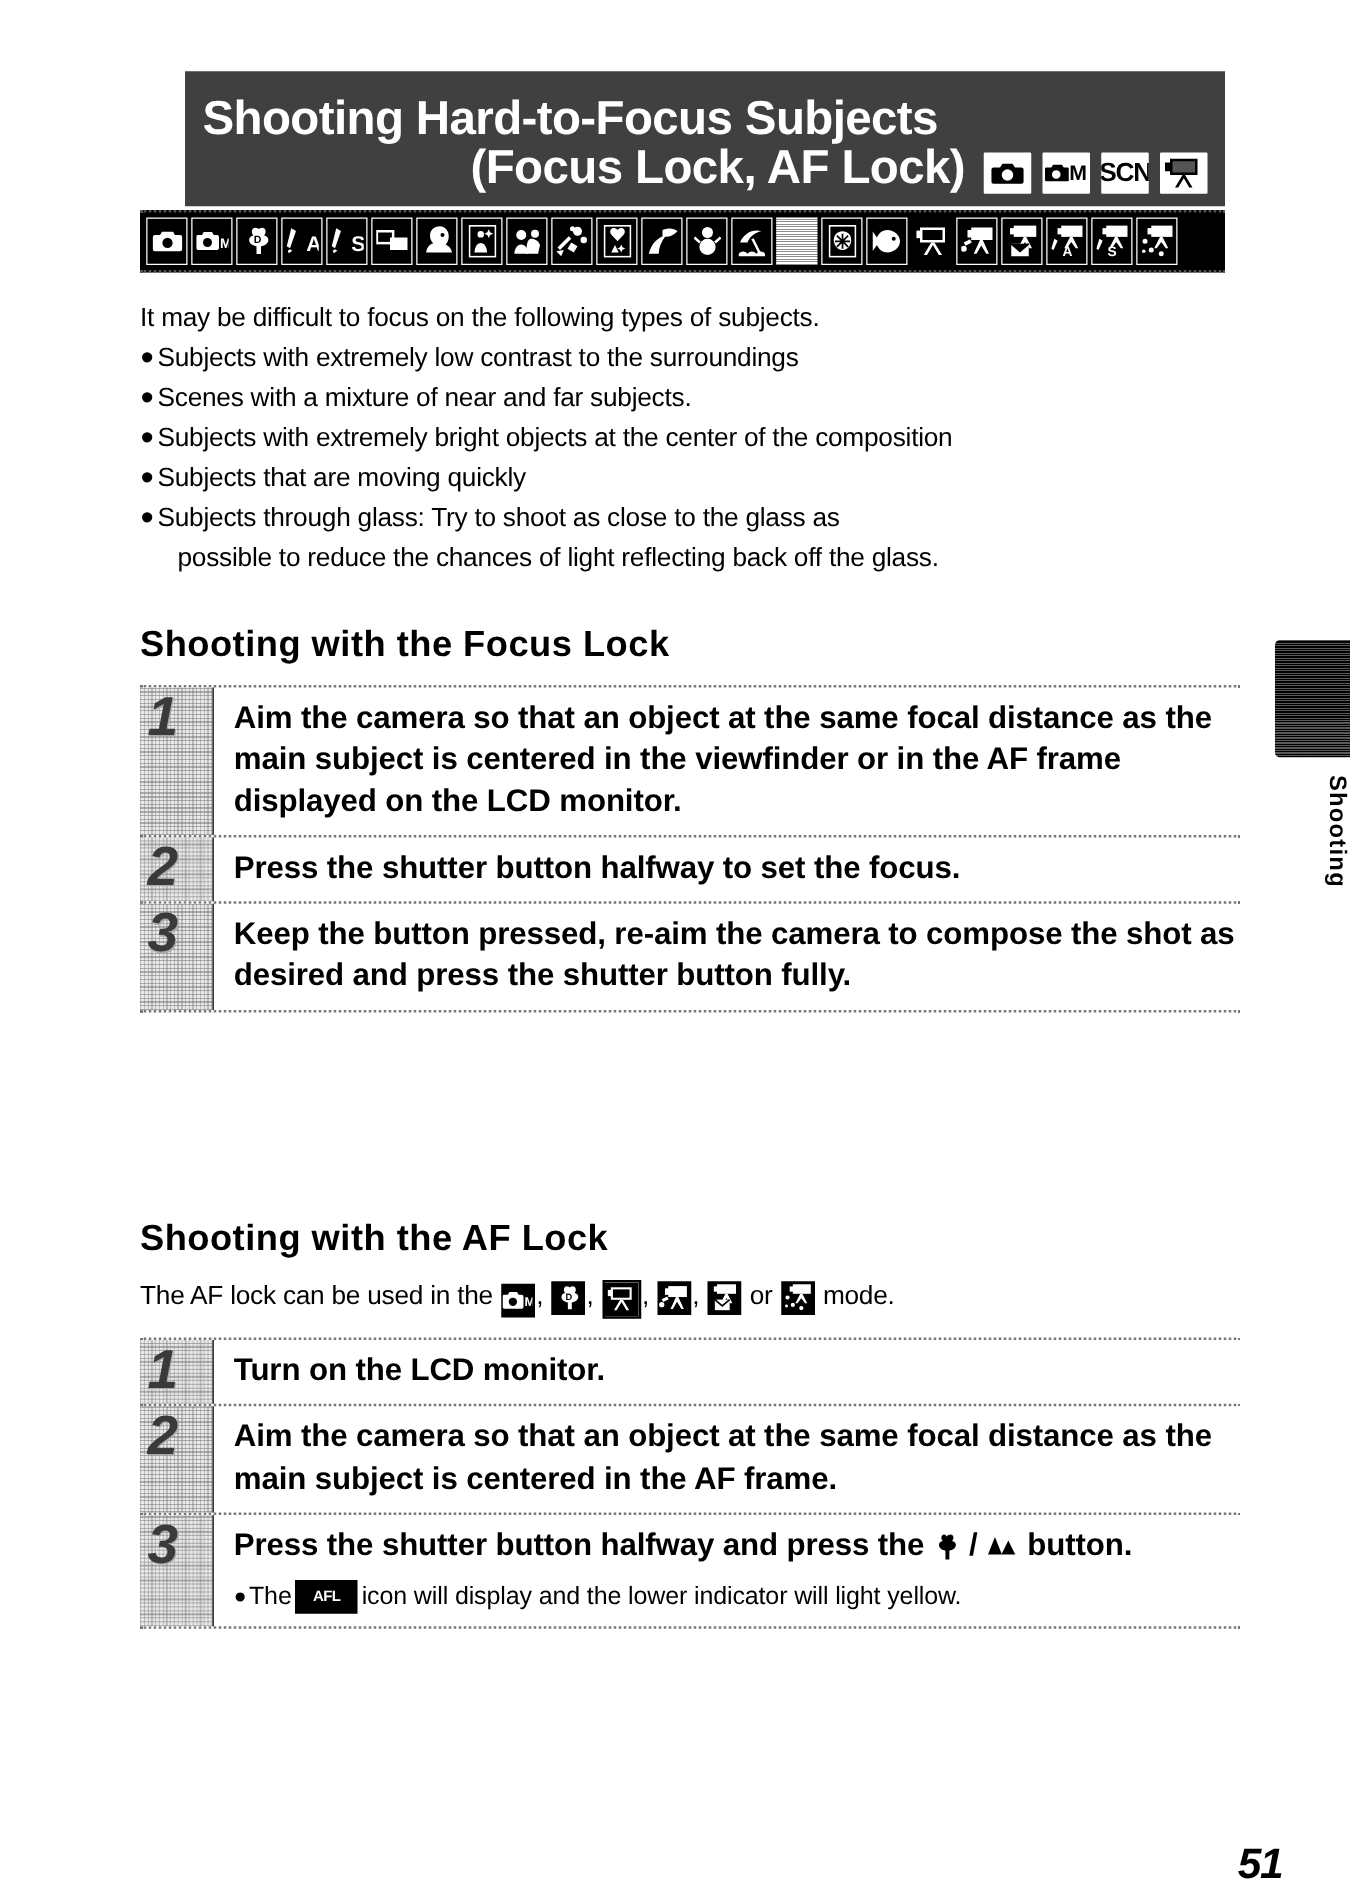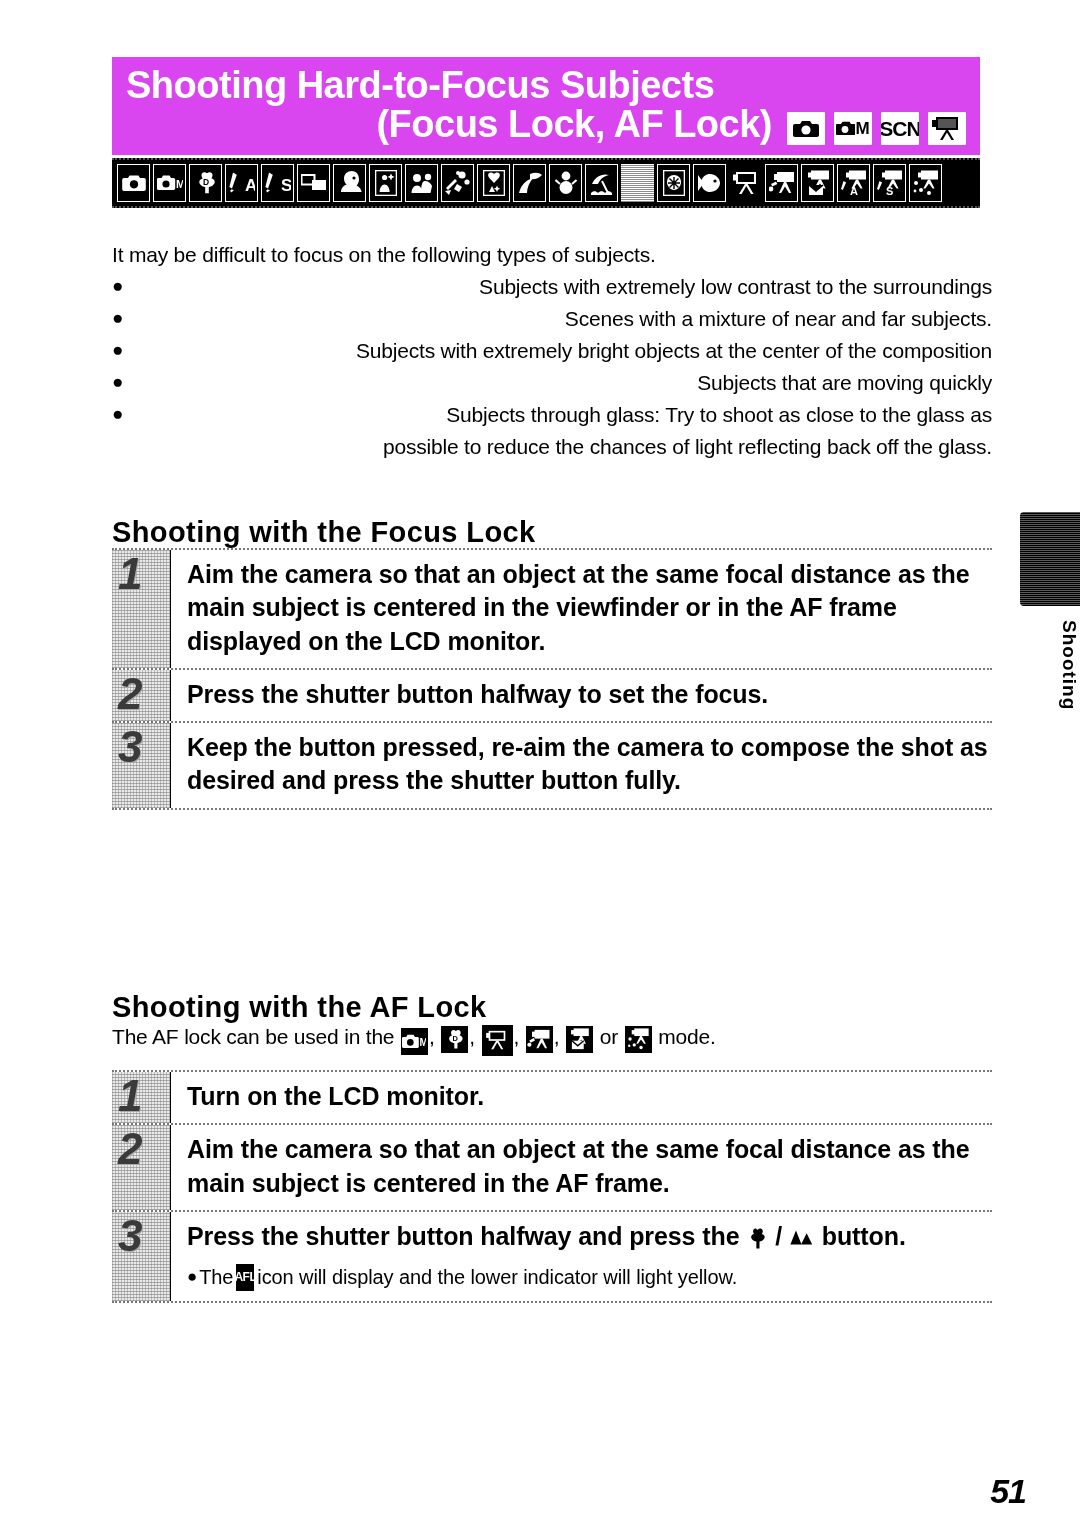--- a/index.html
+++ b/index.html
@@ -6,22 +6,22 @@
   body{
     width:1080px;height:1523px;position:relative;overflow:hidden;
     font-family:"Liberation Sans", sans-serif;color:#000;
     -webkit-font-smoothing:none;
   }
   .page{position:absolute;inset:0;background:#fff;}
 
   
   .header-block{position:absolute;left:112px;top:57px;width:868px;}
   .title-bar{
-    background:#d946ef;color:#fff;padding:8px 14px 10px 14px;
-    position:relative;min-height:86px;box-sizing:border-box;
+    background:#404040;color:#fff;padding:18px 14px 10px 14px;
+    position:relative;min-height:86px;box-sizing:border-box;margin-left:36px;
   }
   .title-l1{
     font-size:38px;font-weight:bold;letter-spacing:-0.5px;line-height:1.08;
     white-space:nowrap;
   }
   .title-l2-row{
     display:flex;align-items:flex-end;justify-content:flex-end;gap:9px;
     margin-top:-2px;
   }
   .title-l2{
@@ -63,28 +63,27 @@
   .strip-icon.frame{background:#fff;}
   .strip-icon.frame .glyph{border:2px solid #000;background:#000;}
 
   
   .intro{position:absolute;left:112px;top:240px;width:880px;}
   .intro p{margin:0 0 2px 0;font-size:21px;line-height:1.43;letter-spacing:-0.2px;}
   .bullet{display:flex;align-items:flex-start;}
   .bullet .dot{
     flex:0 0 auto;width:14px;font-size:19px;line-height:1.43;
   }
-  .bullet .btext{flex:1 1 auto;text-align:right;}
+  .bullet .btext{flex:1 1 auto;}
   .cont{padding-left:16px;}
 
   
   .sec-head{
     position:absolute;left:112px;font-size:29px;font-weight:bold;
     letter-spacing:0.4px;
-    margin-top:16px;
   }
 
   
   .steps{position:absolute;left:112px;width:880px;}
   .step{
     display:flex;align-items:stretch;
     border-top:2px dotted #777;
     background:#fff;
   }
   .steps .step:last-child{border-bottom:2px dotted #777;}
@@ -117,21 +116,21 @@
   .inline-icon{
     display:inline-flex;align-items:center;justify-content:center;
     width:27px;height:27px;background:#000;color:#fff;
     vertical-align:-6px;margin:0 1px;overflow:hidden;
   }
   .inline-icon.framed{border:2px solid #000;background:#fff;}
   .inline-icon.framed > *{background:#000;width:100%;height:100%;
     display:flex;align-items:center;justify-content:center;}
   .ael{
     display:inline-flex;align-items:center;justify-content:center;
-    width:18px;height:27px;background:#000;color:#fff;
+    width:50px;height:27px;background:#000;color:#fff;
     font-size:12px;font-weight:bold;letter-spacing:-0.5px;
     vertical-align:-6px;margin:0 3px;
   }
 
   .af-line{
     position:absolute;left:112px;font-size:21px;line-height:1.4;
     letter-spacing:-0.2px;white-space:nowrap;
   }
 
   

